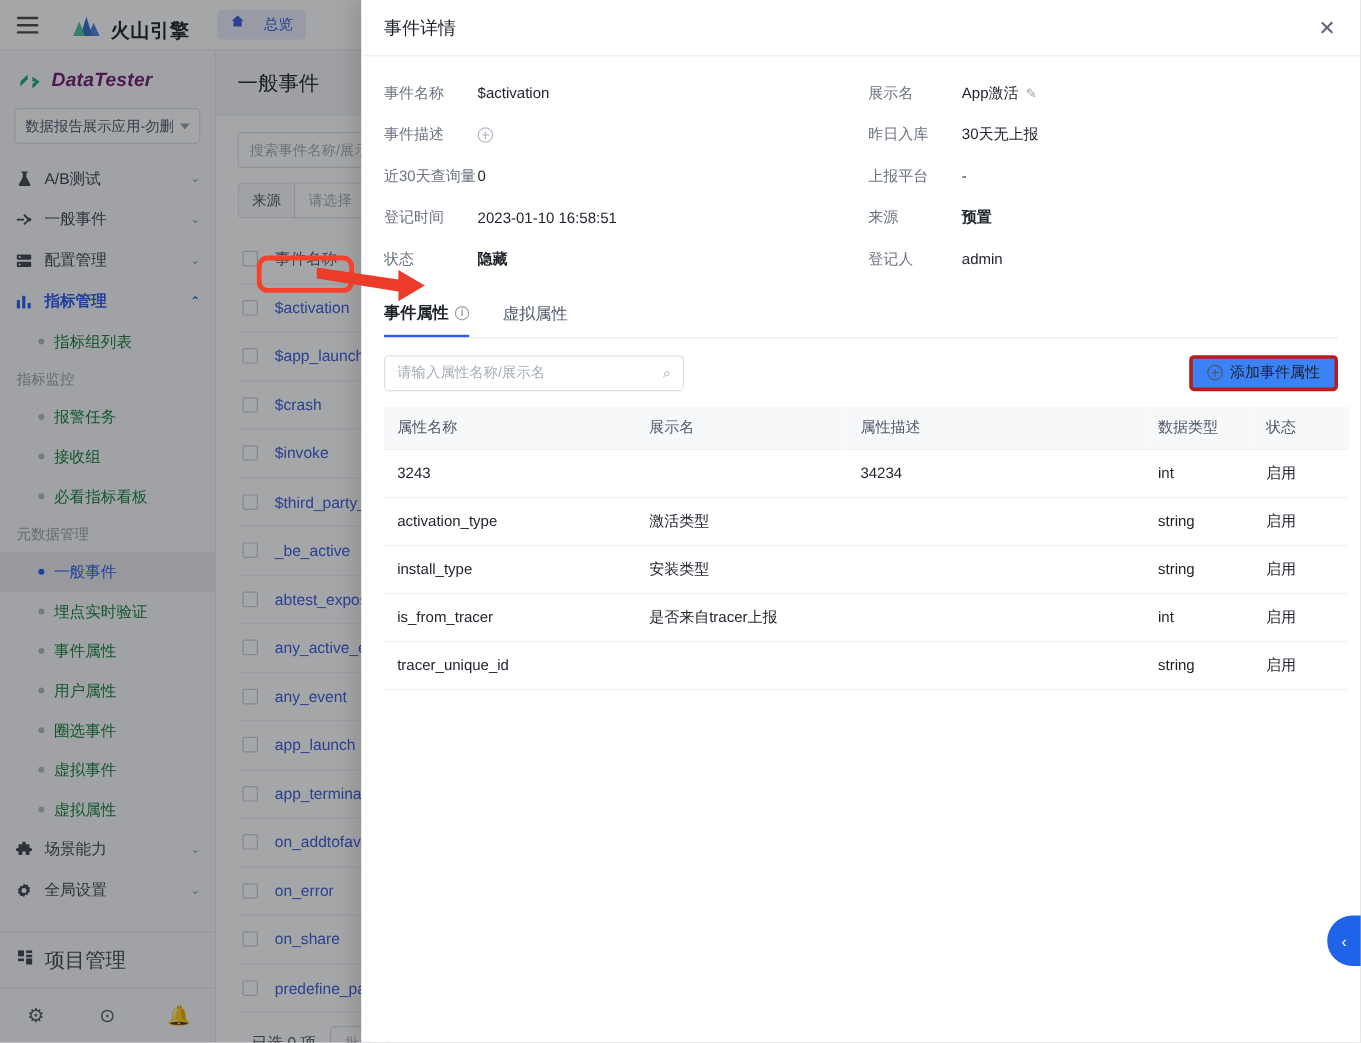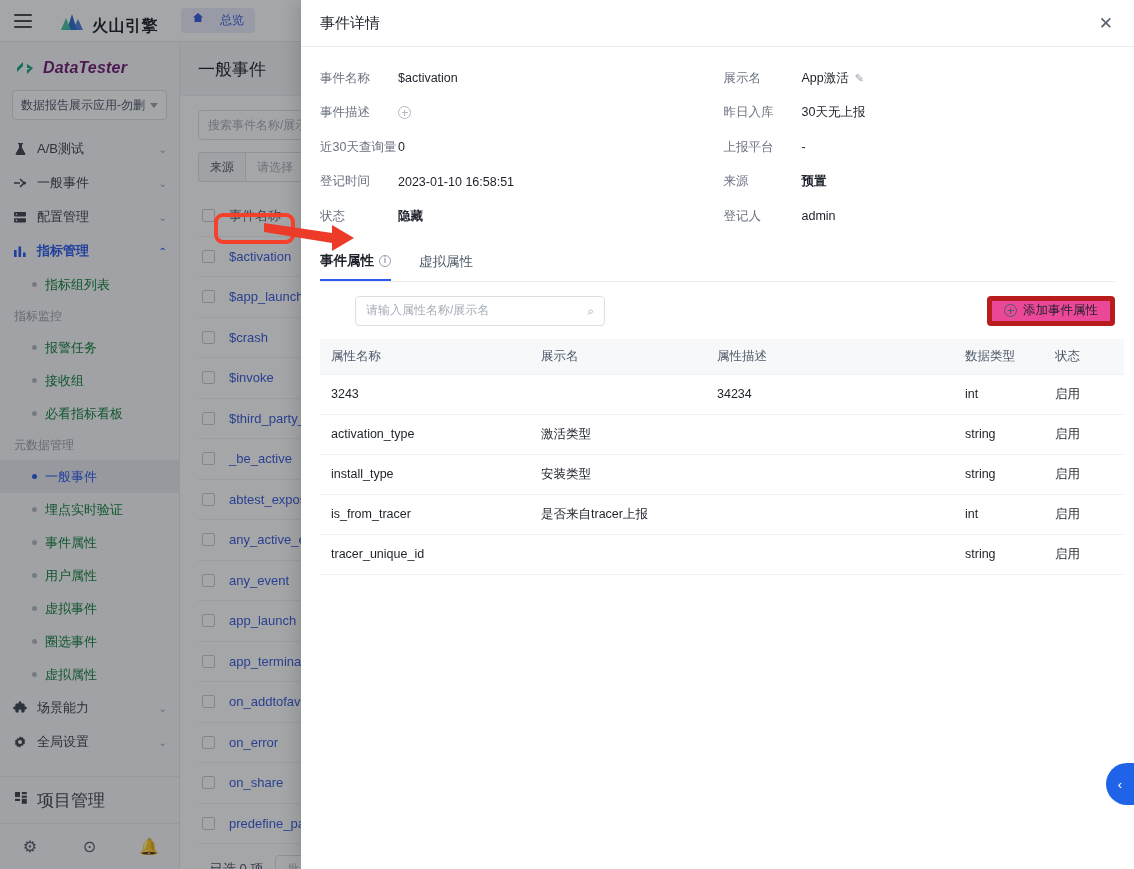--- a/index.html
+++ b/index.html
@@ -139,29 +139,29 @@
   .tabs { display: flex; gap: 28px; border-bottom: 1px solid #ebedf0;
           margin-top: 10px; }
   .tab { font-size: 13.5px; color: #4e5969; padding: 8px 0 9px 0;
          cursor: pointer; display: flex; align-items: center; gap: 5px; }
   .tab.on { color: #1d2129; font-weight: bold; border-bottom: 2px solid #2b5aed; }
   .info-i { display: inline-flex; align-items: center; justify-content: center;
             width: 12px; height: 12px; border: 1px solid #9aa1ab;
             border-radius: 50%; font-size: 9px; color: #9aa1ab;
             font-style: normal; line-height: 1; }
 
-  .toolrow { display: flex; align-items: center; margin-top: 14px; margin-left: 35px; }
+  .toolrow { display: flex; align-items: center; margin-top: 14px; }
   .prop-srch { width: 250px; height: 30px; border: 1px solid #dcdfe6;
                border-radius: 4px; display: flex; align-items: center;
                padding: 0 10px; font-size: 12px; color: #a7aeb8; }
   .prop-srch .mag { margin-left: auto; color: #a7aeb8; font-size: 12px; }
-  .add-btn { margin-left: auto; height: 30px; border: 5px solid #b91c1c;
+  .add-btn { margin-left: auto; height: 30px; border: 3px solid #b91c1c;
              border-radius: 4px; display: flex; align-items: center; gap: 6px;
              padding: 0 12px; font-size: 12.5px; color: #1d2129;
-             background: #ec4899; cursor: pointer; }
+             background: #3b82f6; cursor: pointer; }
   .add-btn .pc { width: 13px; height: 13px; border: 1px solid #4e5969;
                  border-radius: 50%; position: relative; }
   .add-btn .pc::before, .add-btn .pc::after { content:""; position:absolute; background:#4e5969; }
   .add-btn .pc::before { left: 2.5px; right: 2.5px; top: 5.2px; height: 1px; }
   .add-btn .pc::after { top: 2.5px; bottom: 2.5px; left: 5.2px; width: 1px; }
 
   table.props { width: 100%; border-collapse: collapse; margin-top: 13px;
                 font-size: 12.5px; table-layout: fixed; }
   table.props th { background: #f7f8fa; color: #4e5969; font-weight: normal;
                    text-align: left; padding: 9px 0 9px 11px; }
@@ -301,25 +301,25 @@
         <div class="nav-sub">
           <span class="dot"></span>
           <span>事件属性</span>
         </div>
         <div class="nav-sub">
           <span class="dot"></span>
           <span>用户属性</span>
         </div>
         <div class="nav-sub">
           <span class="dot"></span>
+          <span>圈选事件</span>
+        </div>
+        <div class="nav-sub">
+          <span class="dot"></span>
           <span>虚拟事件</span>
-        </div>
-        <div class="nav-sub">
-          <span class="dot"></span>
-          <span>圈选事件</span>
         </div>
         <div class="nav-sub">
           <span class="dot"></span>
           <span>虚拟属性</span>
         </div>
 
         <div class="nav-group">
           <span class="gicon">
             <svg width="14" height="14" viewBox="0 0 14 14">
                 <path d="M5.6 1.2a1.5 1.5 0 0 1 2.8 0V2.6h2.4a.8.8 0 0 1 .8.8v2.2h1.2a1.5 1.5 0 0 1 0 2.8H11.6v2.4a.8.8 0 0 1-.8.8H8.4V9.4a1.5 1.5 0 0 0-2.8 0v2.2H3.2a.8.8 0 0 1-.8-.8V8.4H1.2a1.5 1.5 0 0 1 0-2.8h1.2V3.4a.8.8 0 0 1 .8-.8h2.4Z" fill="#3f4450"></path>

